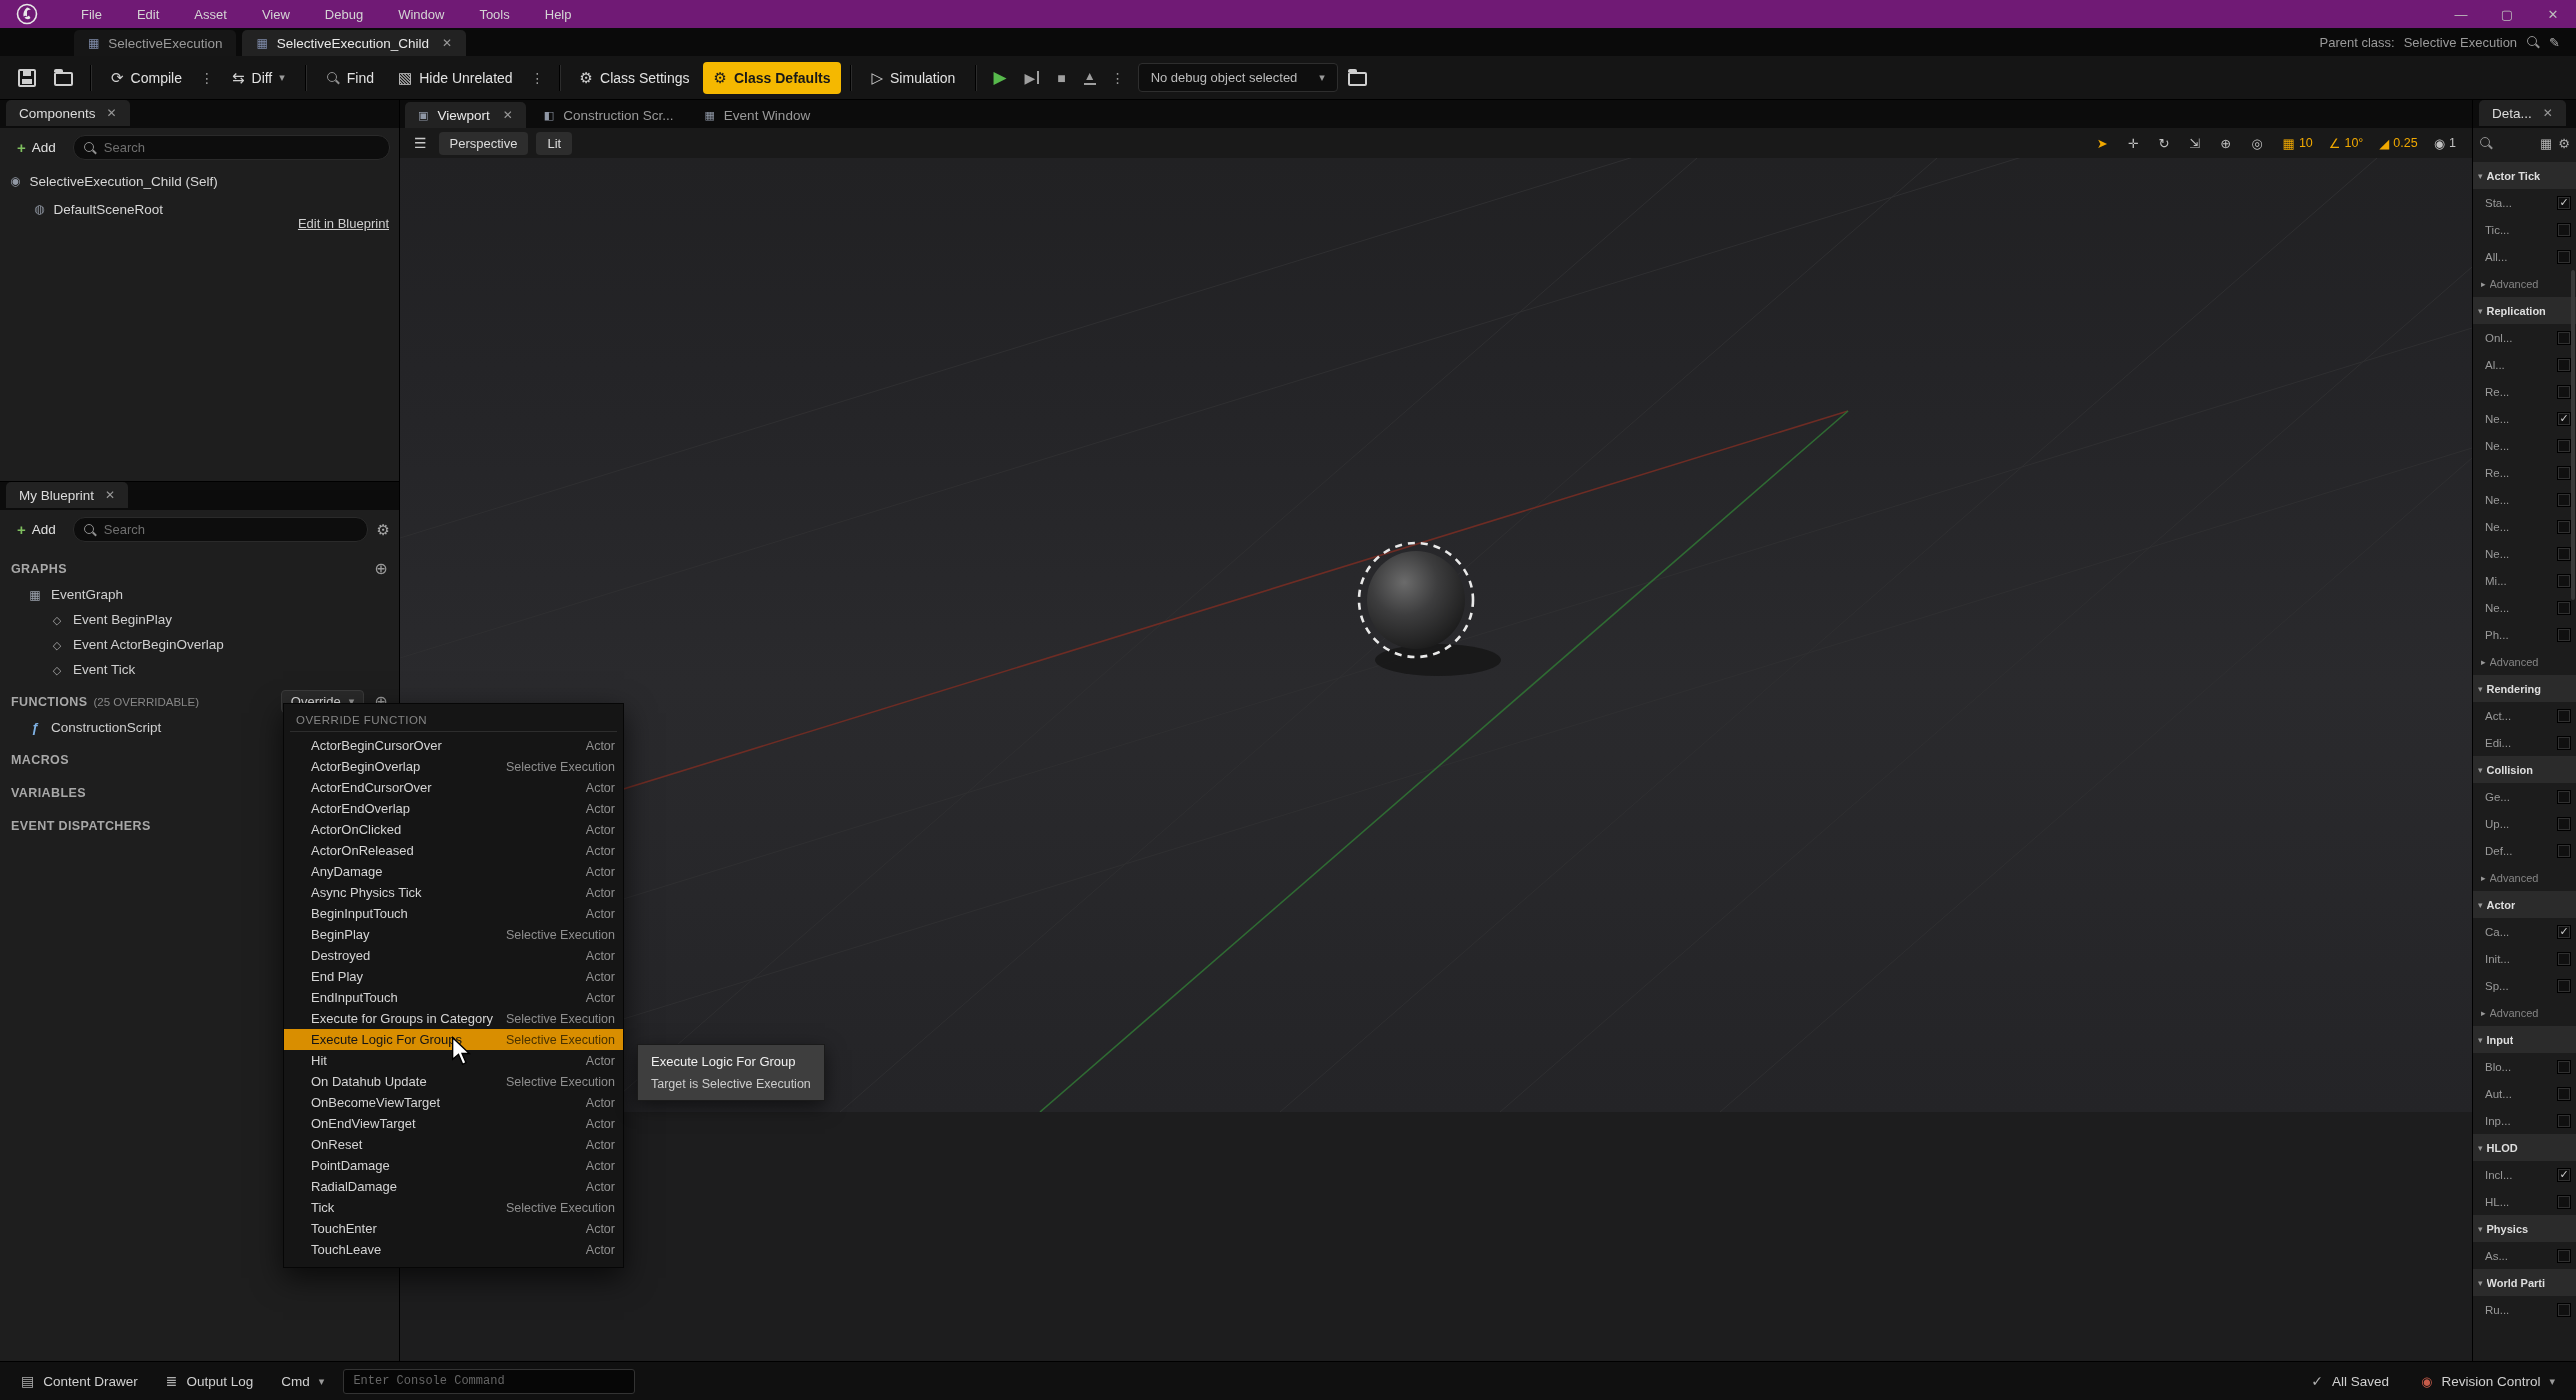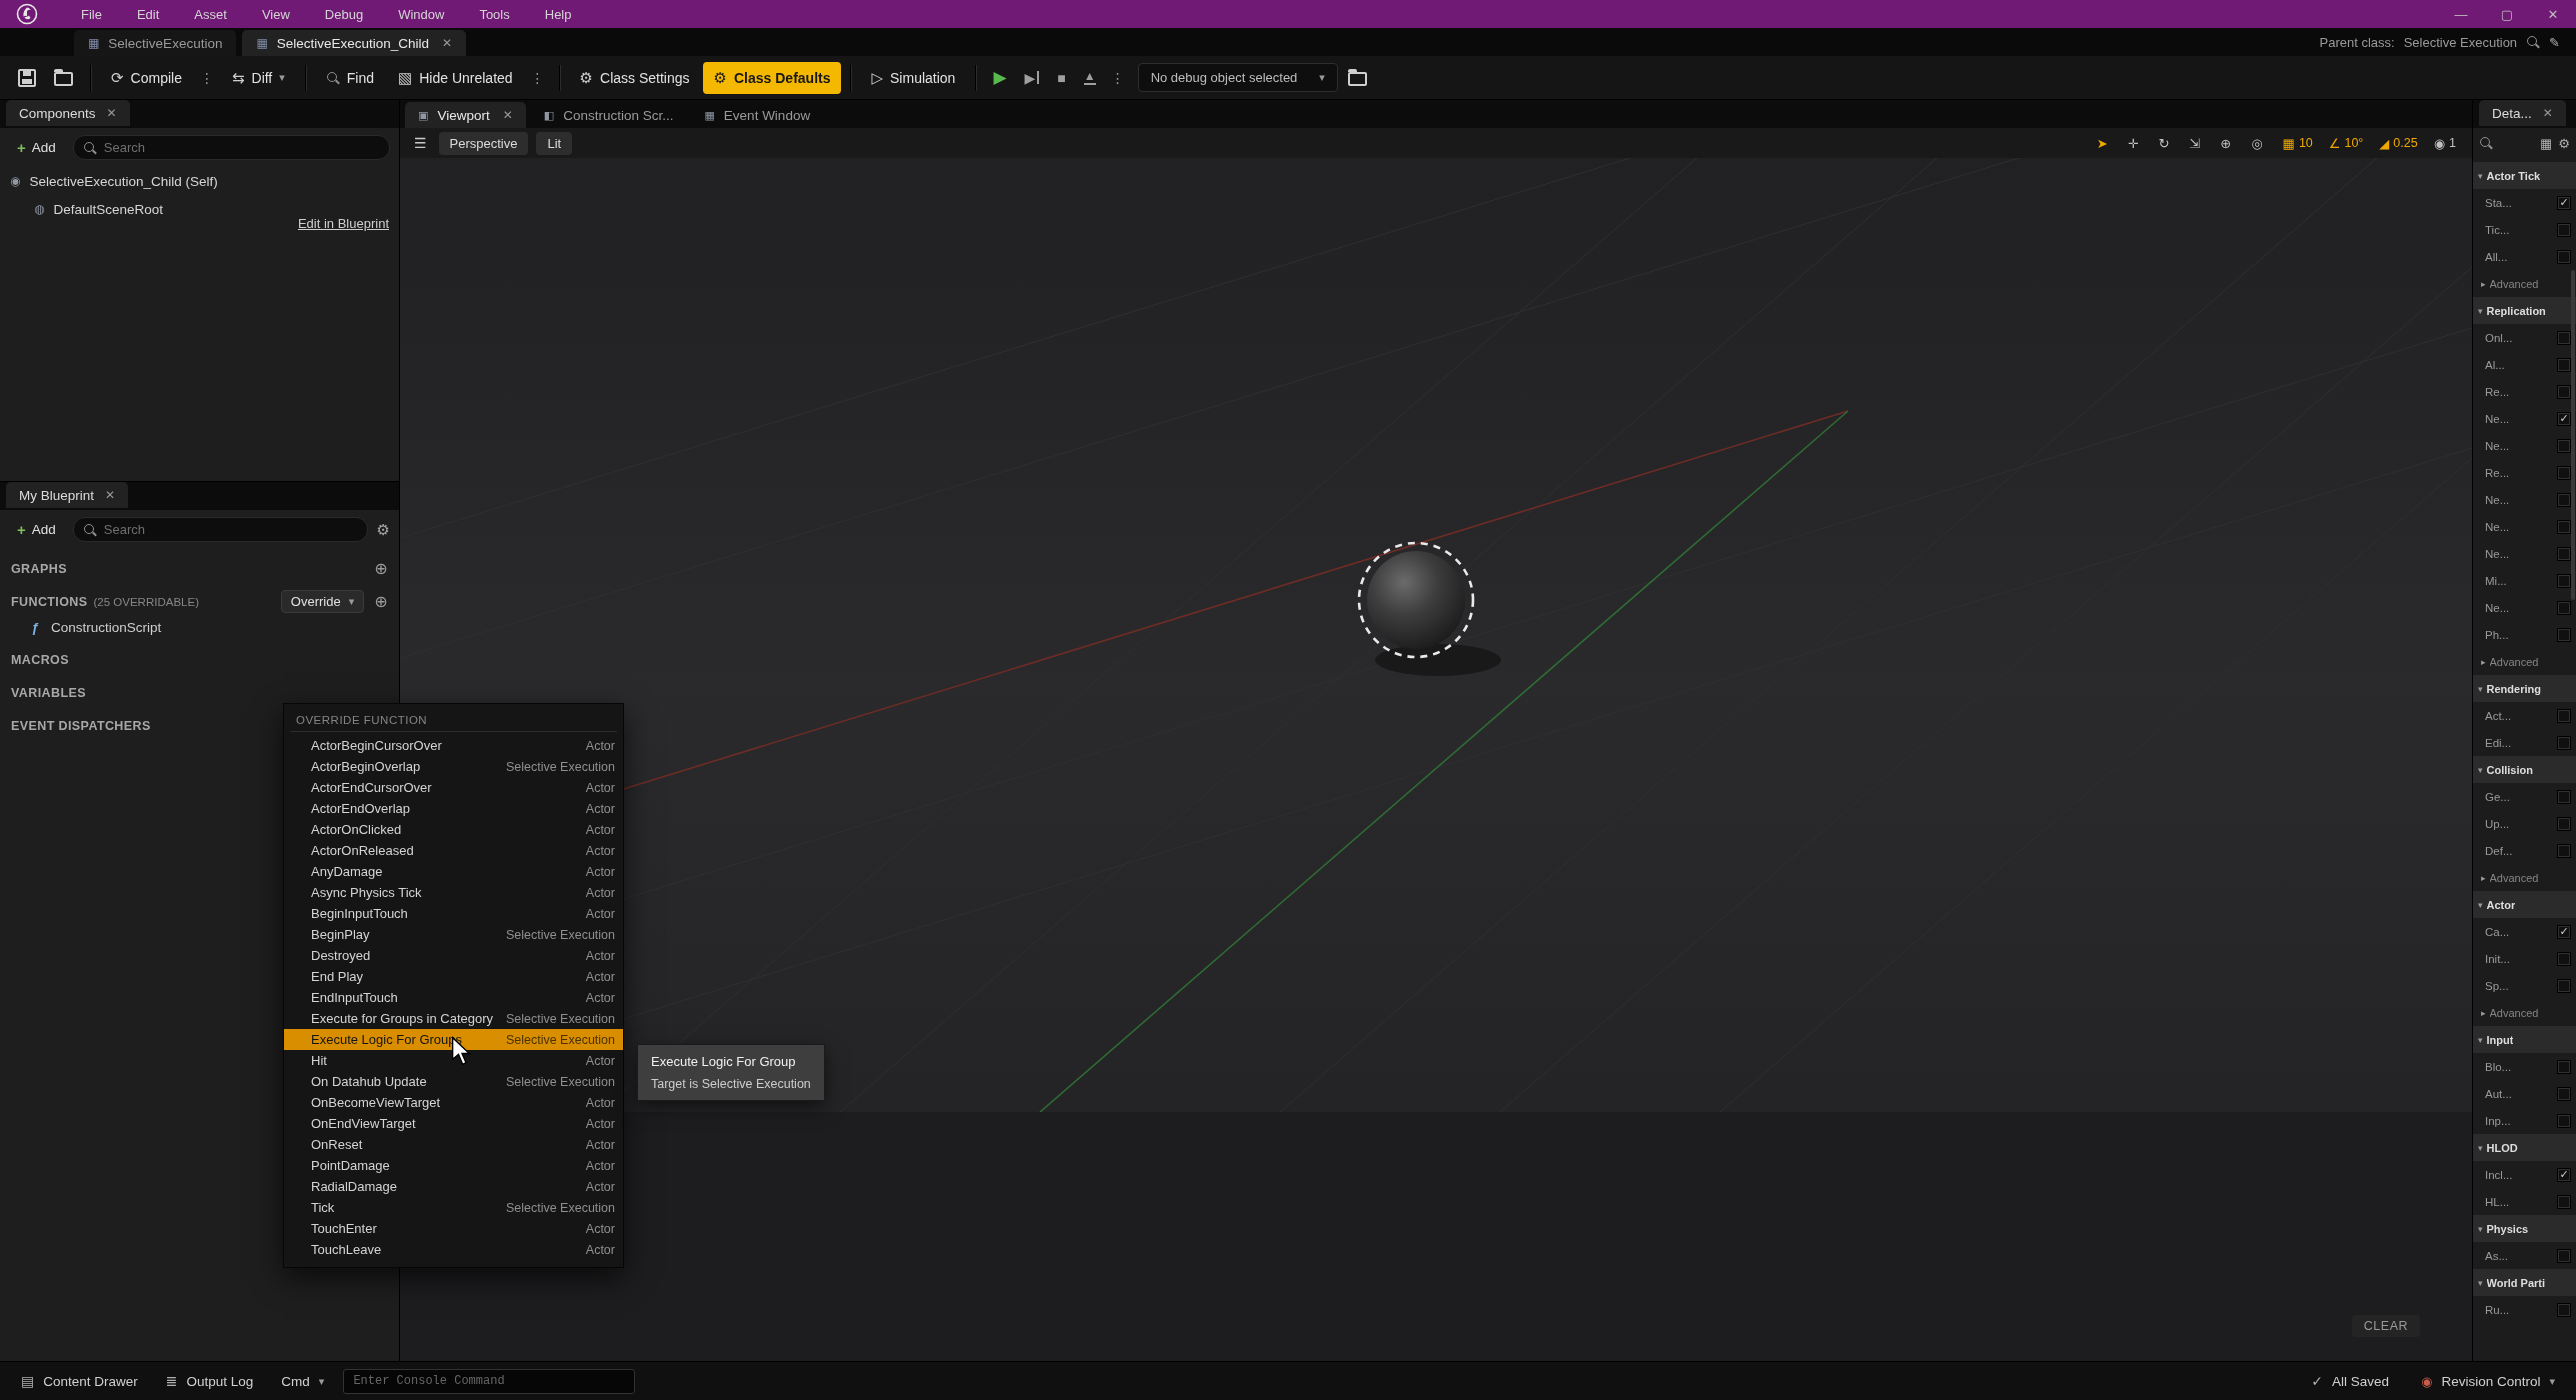--- a/index.html
+++ b/index.html
@@ -341,20 +341,42 @@
       <div class="searchbox">
         <span class="mag"></span>
         <input type="text" placeholder="Search" style="">
       </div>
       <span class="gear">⚙</span>
     </div>
     <div class="bp-section">
       <span>GRAPHS</span>
       <span class="circle-plus">⊕</span>
     </div>
+    <div>
+
+        <div class="bp-row graph">
+          <span class="bp-ic"></span>
+          <span>EventGraph</span>
+        </div>
+
+        <div class="bp-row event">
+          <span class="bp-ic"></span>
+          <span>Event BeginPlay</span>
+        </div>
+
+        <div class="bp-row event">
+          <span class="bp-ic"></span>
+          <span>Event ActorBeginOverlap</span>
+        </div>
+
+        <div class="bp-row event">
+          <span class="bp-ic"></span>
+          <span>Event Tick</span>
+        </div>
+      </div>
     <div class="bp-section">
       <span>FUNCTIONS</span>
       <span class="fn-sub">(25 OVERRIDABLE)</span>
       <div class="override-btn">
         <span>Override</span>
         <span class="caret">▾</span>
       </div>
       <span class="circle-plus fn">⊕</span>
     </div>
     <div>
@@ -479,23 +501,20 @@
         <line x1="640" y1="954" x2="1448" y2="253" stroke="#2f6b33" stroke-width="1.6"></line>
 
         <ellipse cx="1038" cy="502" rx="63" ry="16" fill="#151515" opacity="0.8"></ellipse>
 
         <circle cx="1016" cy="442" r="49" fill="url(#sphereGrad)"></circle>
 
         <circle cx="1016" cy="442" r="57" fill="none" stroke="#eceimpossible"></circle>
         <circle cx="1016" cy="442" r="57" fill="none" stroke="#e9e9e9" stroke-width="2.6" stroke-dasharray="7 6"></circle>
       </svg>
     </div>
-    <div class="vp-lower">
-      <div class="clear-btn">CLEAR</div>
-    </div>
   </section>
 
   <section class="details-panel">
     <div class="panel-tabstrip">
       <div class="panel-tab">
         <span>Deta...</span>
         <span class="tab-close">✕</span>
       </div>
     </div>
     <div class="details-toolrow">

